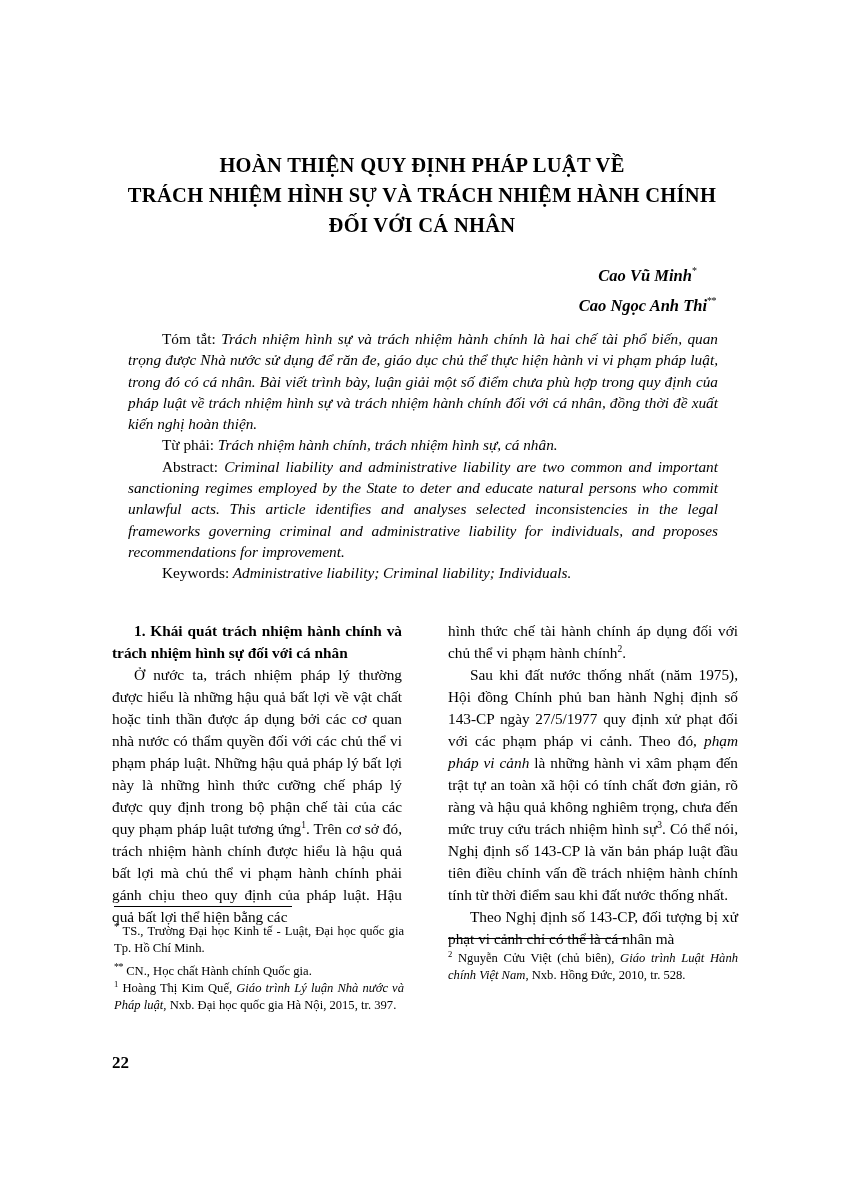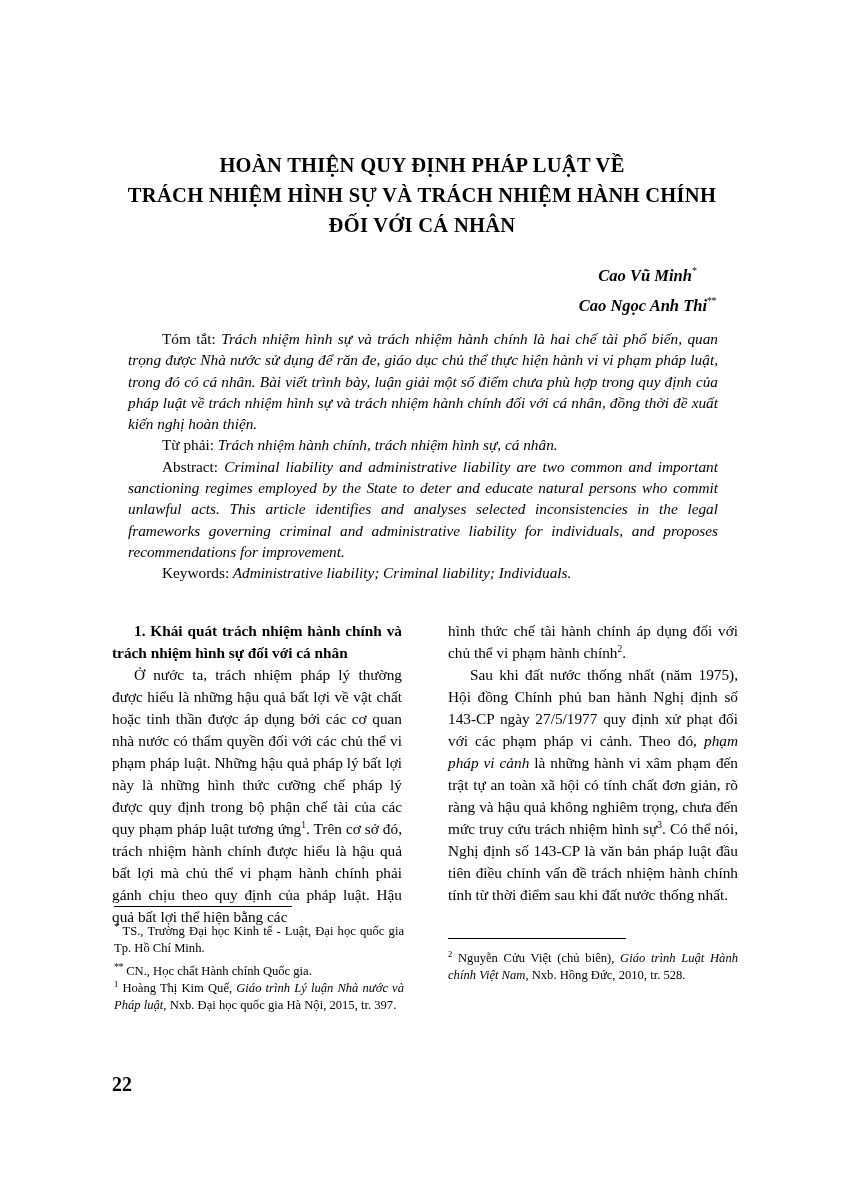--- a/index.html
+++ b/index.html
@@ -144,23 +144,22 @@
     font-size: 10px;
     vertical-align: super;
     letter-spacing: -0.5px;
   }
 
   
   .page-number {
     position: absolute;
     left: 112px;
     top: 1053px;
-    font-size: 20px;
-    font-weight: bold;
-    margin-top: 20px;
+    font-size: 17px;
+    font-weight: bold;
   }
 </style>
 </head>
 <body>
 
 <div class="page">
 
   <div class="title-block">
     <div class="title-line">HOÀN THIỆN QUY ĐỊNH PHÁP LUẬT VỀ</div>
     <div class="title-line">TRÁCH NHIỆM HÌNH SỰ VÀ TRÁCH NHIỆM HÀNH CHÍNH</div>
@@ -180,20 +179,21 @@
   </div>
 
   <div class="col col-left">
     <p class="sec-head">1. Khái quát trách nhiệm hành chính và trách nhiệm hình sự đối với cá nhân</p>
     <p class="body-para first-after-head"><span>Ở nước ta, trách nhiệm pháp lý thường được hiểu là những hậu quả bất lợi về vật chất hoặc tinh thần được áp dụng bởi các cơ quan nhà nước có thẩm quyền đối với các chủ thể vi phạm pháp luật. Những hậu quả pháp lý bất lợi này là những hình thức cưỡng chế pháp lý được quy định trong bộ phận chế tài của các quy phạm pháp luật tương ứng</span><sup>1</sup><span>. Trên cơ sở đó, trách nhiệm hành chính được hiểu là hậu quả bất lợi mà chủ thể vi phạm hành chính phải gánh chịu theo quy định của pháp luật. Hậu quả bất lợi thể hiện bằng các</span></p>
   </div>
 
   <div class="col col-right">
     <p class="body-para" style="text-indent:0"><span>hình thức chế tài hành chính áp dụng đối với chủ thể vi phạm hành chính</span><sup>2</sup><span>.</span></p>
     <p class="body-para"><span>Sau khi đất nước thống nhất (năm 1975), Hội đồng Chính phủ ban hành Nghị định số 143-CP ngày 27/5/1977 quy định xử phạt đối với các phạm pháp vi cảnh. Theo đó, </span><i>phạm pháp vi cảnh</i><span> là những hành vi xâm phạm đến trật tự an toàn xã hội có tính chất đơn giản, rõ ràng và hậu quả không nghiêm trọng, chưa đến mức truy cứu trách nhiệm hình sự</span><sup>3</sup><span>. Có thể nói, Nghị định số 143-CP là văn bản pháp luật đầu tiên điều chỉnh vấn đề trách nhiệm hành chính tính từ thời điểm sau khi đất nước thống nhất.</span></p>
+    <p class="body-para">Theo Nghị định số 143-CP, đối tượng bị xử phạt vi cảnh chỉ có thể là cá nhân mà</p>
   </div>
 
   <div class="fn-wrap fn-left">
     <div class="fn-rule"></div>
     <p class="fn"><span class="ast">*</span><span> TS., Trường Đại học Kinh tế - Luật, Đại học quốc gia Tp. Hồ Chí Minh.</span></p>
     <p class="fn"><span class="ast">**</span><span> CN., Học chất Hành chính Quốc gia.</span></p>
     <p class="fn"><sup>1</sup><span> Hoàng Thị Kim Quế, </span><i>Giáo trình Lý luận Nhà nước và Pháp luật</i><span>, Nxb. Đại học quốc gia Hà Nội, 2015, tr. 397.</span></p>
   </div>
 
   <div class="fn-wrap fn-right">

